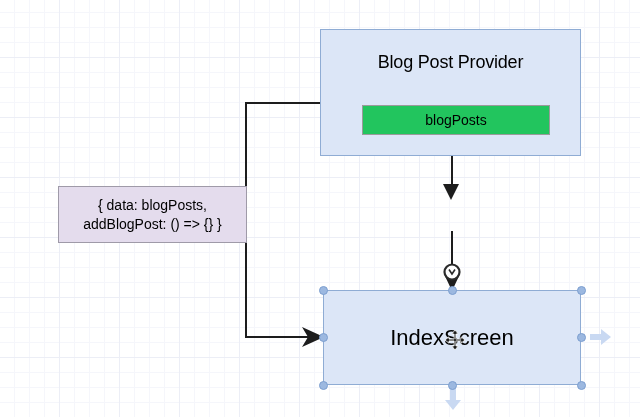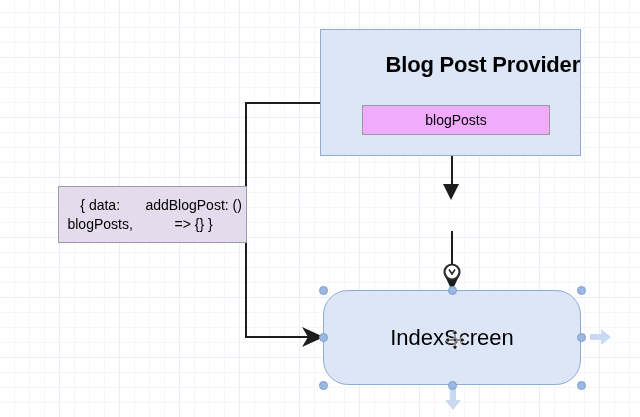--- a/index.html
+++ b/index.html
@@ -45,33 +45,33 @@
     top: 29px;
     width: 261px;
     height: 127px;
     display: block;
   }
   #provider-title {
     position: absolute;
     left: 0;
     right: 0;
     top: 22px;
-    text-align: right;
-    font-size: 22px;
-    font-weight: bold;
+    text-align: center;
+    font-size: 18px;
+    font-weight: normal;
     letter-spacing: -0.2px;
   }
   #provider-field {
     position: absolute;
     left: 41px;
     top: 75px;
     width: 188px;
     height: 30px;
     box-sizing: border-box;
-    background: #f0abfc;
+    background: #22c55e;
     border: 1px solid #9a9a9a;
     display: flex;
     align-items: center;
     justify-content: center;
     font-size: 14px;
   }
 
   #stuff-node {
     left: 323px;
     top: 200px;
@@ -81,35 +81,34 @@
     font-style: italic;
     font-weight: normal;
   }
 
   #index-node {
     left: 323px;
     top: 290px;
     width: 258px;
     height: 95px;
     font-size: 22px;
-    border-radius: 25px;
   }
 
   
   #edge-label {
     position: absolute;
     left: 58px;
     top: 186px;
     width: 189px;
     height: 57px;
     box-sizing: border-box;
     background: #e4dced;
     border: 1px solid #9f9aa8;
     display: flex;
-    flex-direction: row;
+    flex-direction: column;
     align-items: center;
     justify-content: center;
     font-size: 14px;
     line-height: 19px;
     color: #000;
     text-align: center;
     z-index: 5;
   }
 
   

